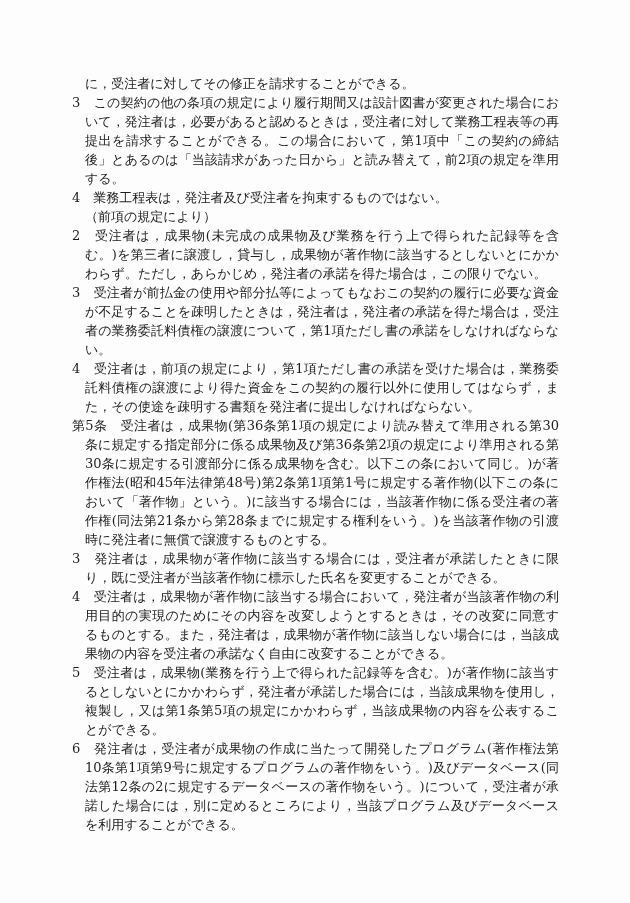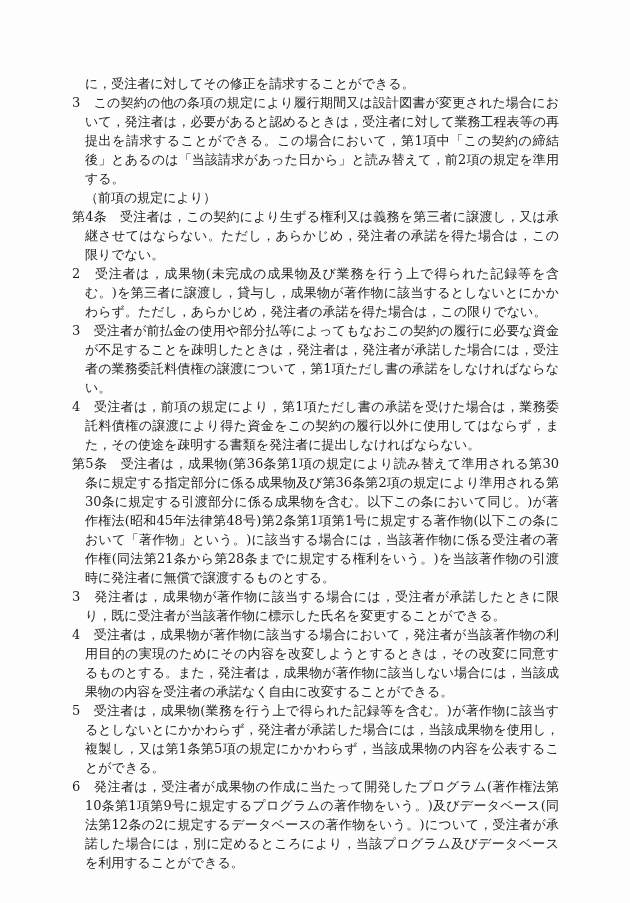--- a/index.html
+++ b/index.html
@@ -39,28 +39,28 @@
   </style>
 </head>
 <body>
 
 <div class="page">
 
   <p class="indent"><span>に，受注者に対してその修正を請求することができる。</span></p>
 
   <p class="para"><span class="num">3</span><span>この契約の他の条項の規定により履行期間又は設計図書が変更された場合において，発注者は，必要があると認めるときは，受注者に対して業務工程表等の再提出を請求することができる。この場合において，第1項中「この契約の締結後」とあるのは「当該請求があった日から」と読み替えて，前2項の規定を準用する。</span></p>
 
+  <p class="para"><span class="num">4</span><span>業務工程表は，発注者及び受注者を拘束するものではない。</span></p>
 
   <p class="indent"><span>（前項の規定により）</span></p>
 
-  <p class="para"><span class="num">第4条</span><span>受注者は，この契約により生ずる権利又は義務を第三者に譲渡し，又は承継させてはならない。ただし，あらかじめ，発注者の承諾を得た場合は，この限りでない。</span></p>
 
   <p class="para"><span class="num">2</span><span>受注者は，成果物(未完成の成果物及び業務を行う上で得られた記録等を含む。)を第三者に譲渡し，貸与し，成果物が著作物に該当するとしないとにかかわらず。ただし，あらかじめ，発注者の承諾を得た場合は，この限りでない。</span></p>
 
-  <p class="para"><span class="num">3</span><span>受注者が前払金の使用や部分払等によってもなおこの契約の履行に必要な資金が不足することを疎明したときは，発注者は，発注者が承諾した場合には，受注者の業務委託料債権の譲渡について，第1項ただし書の承諾をしなければならない。</span></p>
+  <p class="para"><span class="num">3</span><span>受注者が前払金の使用や部分払等によってもなおこの契約の履行に必要な資金が不足することを疎明したときは，発注者は，発注者の承諾を得た場合は，受注者の業務委託料債権の譲渡について，第1項ただし書の承諾をしなければならない。</span></p>
 
   <p class="para"><span class="num">4</span><span>受注者は，前項の規定により，第1項ただし書の承諾を受けた場合は，業務委託料債権の譲渡により得た資金をこの契約の履行以外に使用してはならず，また，その使途を疎明する書類を発注者に提出しなければならない。</span></p>
 
 
   <p class="para"><span class="num">第5条</span><span>受注者は，成果物(第36条第1項の規定により読み替えて準用される第30条に規定する指定部分に係る成果物及び第36条第2項の規定により準用される第30条に規定する引渡部分に係る成果物を含む。以下この条において同じ。)が著作権法(昭和45年法律第48号)第2条第1項第1号に規定する著作物(以下この条において「著作物」という。)に該当する場合には，当該著作物に係る受注者の著作権(同法第21条から第28条までに規定する権利をいう。)を当該著作物の引渡時に発注者に無償で譲渡するものとする。</span></p>
 
 
   <p class="para"><span class="num">3</span><span>発注者は，成果物が著作物に該当する場合には，受注者が承諾したときに限り，既に受注者が当該著作物に標示した氏名を変更することができる。</span></p>
 
   <p class="para"><span class="num">4</span><span>受注者は，成果物が著作物に該当する場合において，発注者が当該著作物の利用目的の実現のためにその内容を改変しようとするときは，その改変に同意するものとする。また，発注者は，成果物が著作物に該当しない場合には，当該成果物の内容を受注者の承諾なく自由に改変することができる。</span></p>

